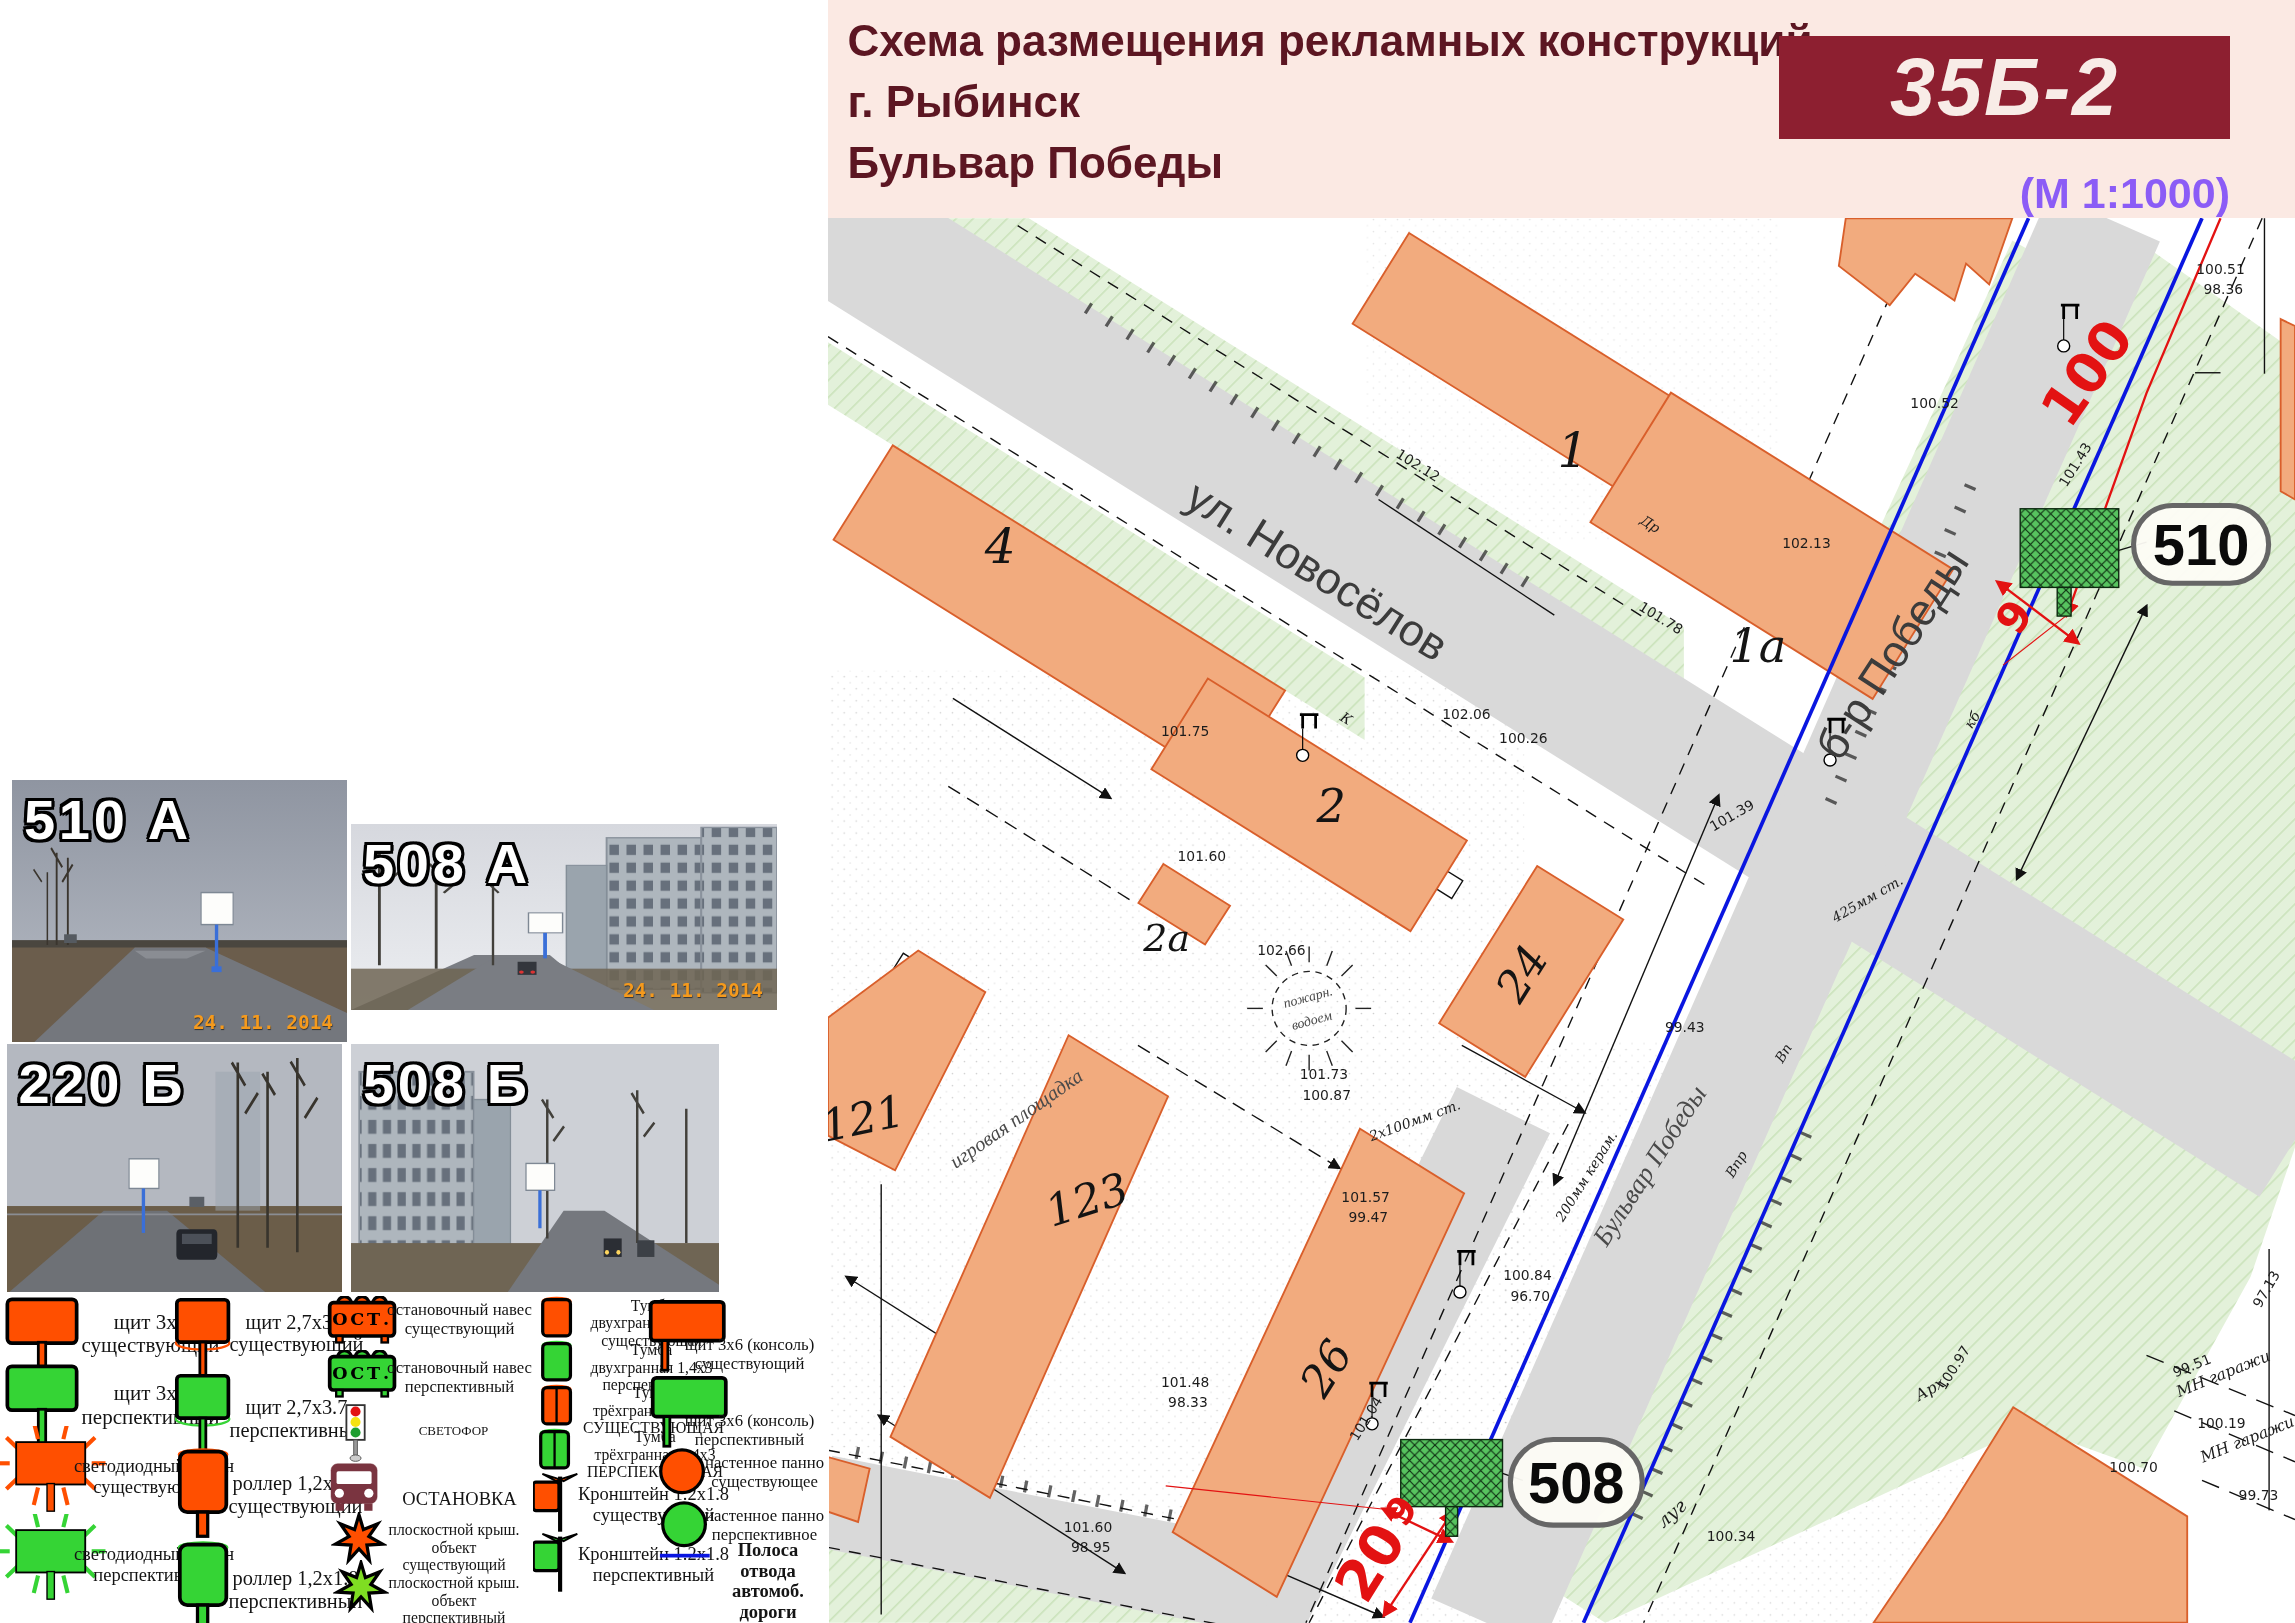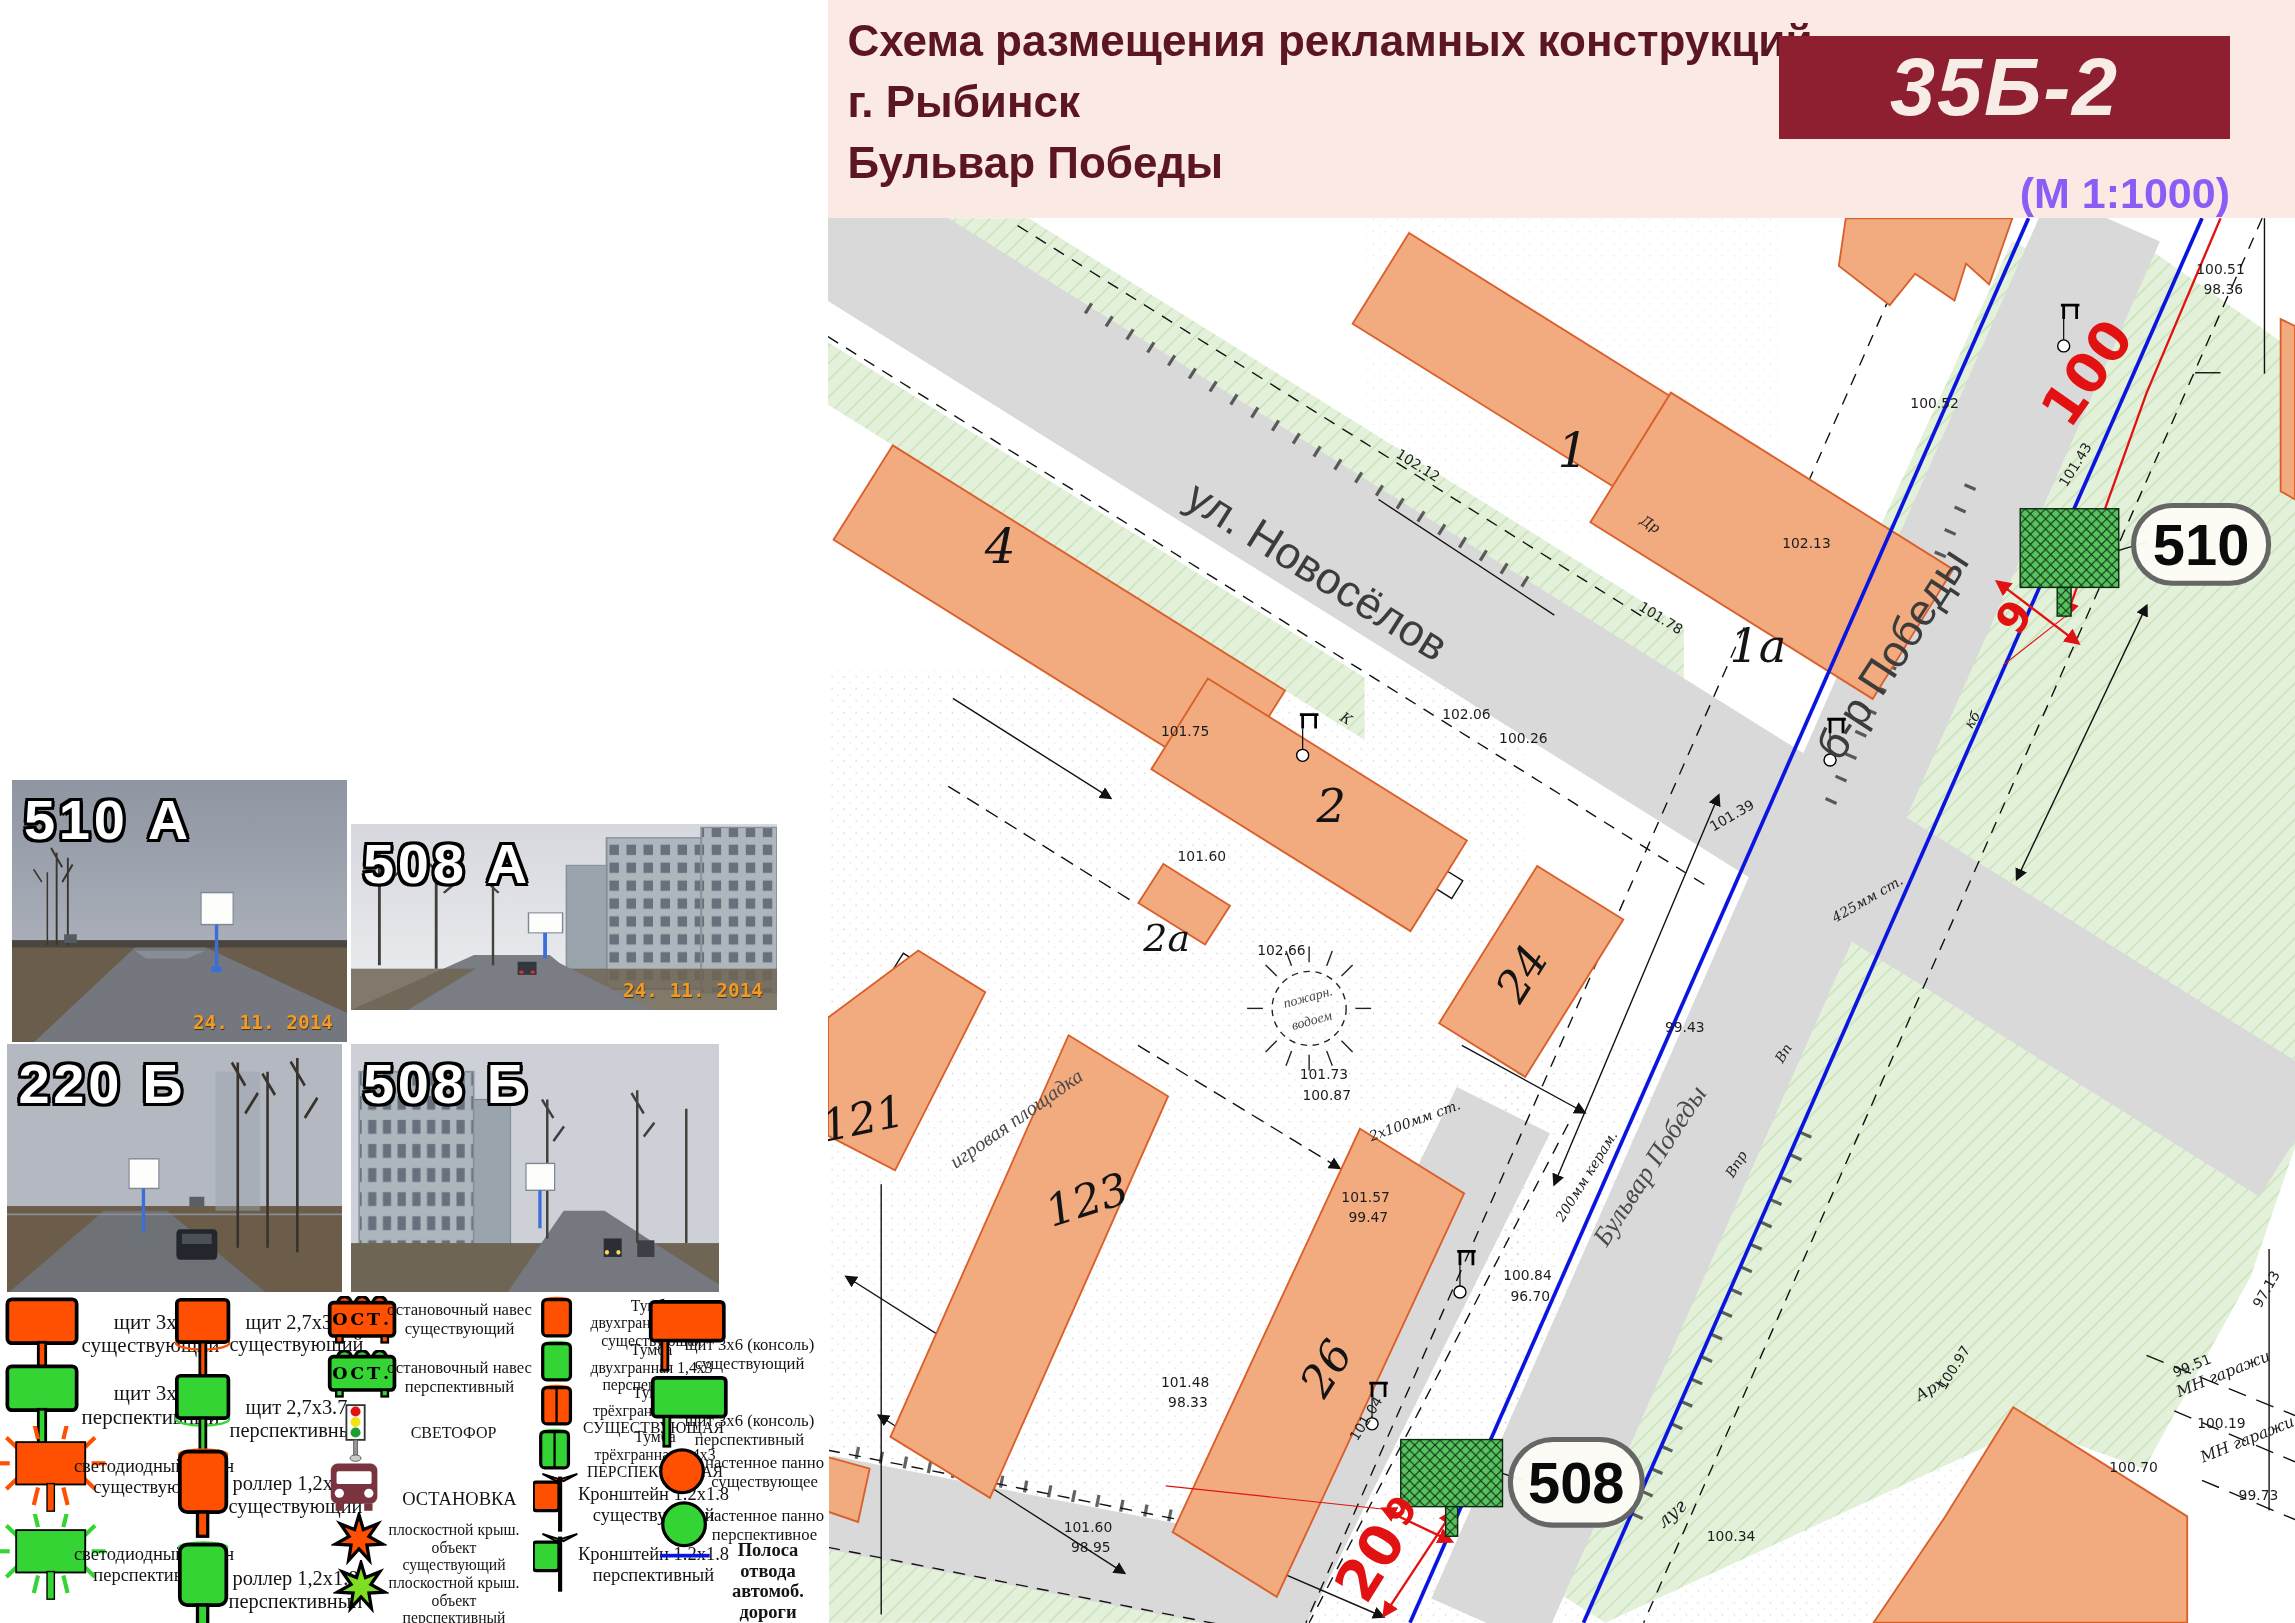--- a/index.html
+++ b/index.html
@@ -510,21 +510,21 @@
       </div>
       <div class="legend-item">
         <div class="legend-icon" style="left: 340px; top: 111px; position: absolute;"><svg width="32" height="60" viewBox="0 0 70 130">
             <rect x="14" y="4" width="40" height="76" fill="#fff" stroke="#333" stroke-width="4"></rect>
             <circle cx="34" cy="18" r="11" fill="#e31212"></circle>
             <circle cx="34" cy="41" r="11" fill="#f5e211"></circle>
             <circle cx="34" cy="64" r="11" fill="#1d9e2f"></circle>
             <rect x="30" y="80" width="8" height="34" fill="#999" stroke="#555" stroke-width="2"></rect>
             <ellipse cx="34" cy="120" rx="12" ry="7" fill="#ccc" stroke="#555" stroke-width="2"></ellipse>
           </svg></div>
-        <div class="legend-text" style="left: 384px; top: 132px; width: 139px; font-size: 16px; position: absolute;">
+        <div class="legend-text" style="left: 384px; top: 132px; width: 139px; font-size: 13px; position: absolute;">
           <div>СВЕТОФОР</div>
         </div>
       </div>
       <div class="legend-item">
         <div class="legend-icon" style="left: 327px; top: 169px; position: absolute;"><svg width="56" height="53" viewBox="0 0 120 115">
             <rect x="8" y="6" width="100" height="86" rx="14" fill="#7a3440" stroke="#7a3440"></rect>
             <rect x="20" y="22" width="76" height="28" rx="4" fill="#fff"></rect>
             <circle cx="26" cy="70" r="10" fill="#fff"></circle>
             <circle cx="90" cy="70" r="10" fill="#fff"></circle>
             <rect x="18" y="92" width="18" height="16" fill="#7a3440"></rect>

